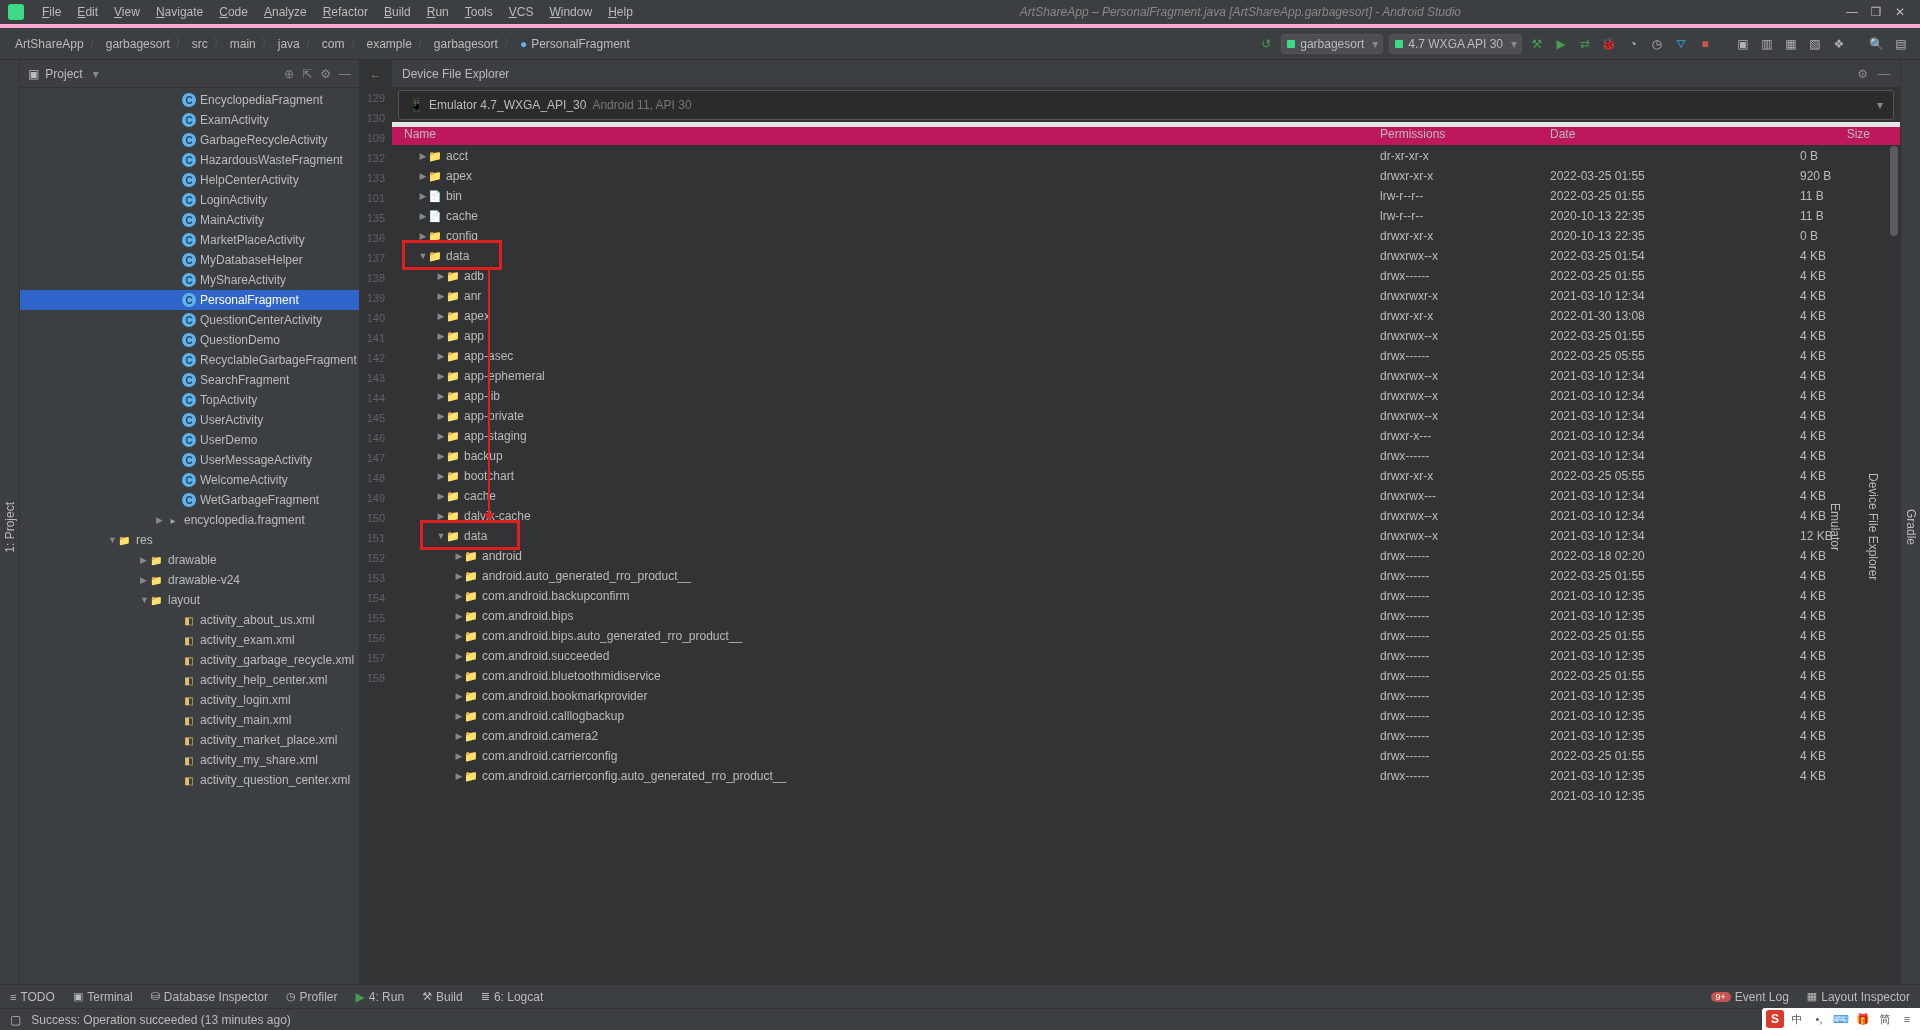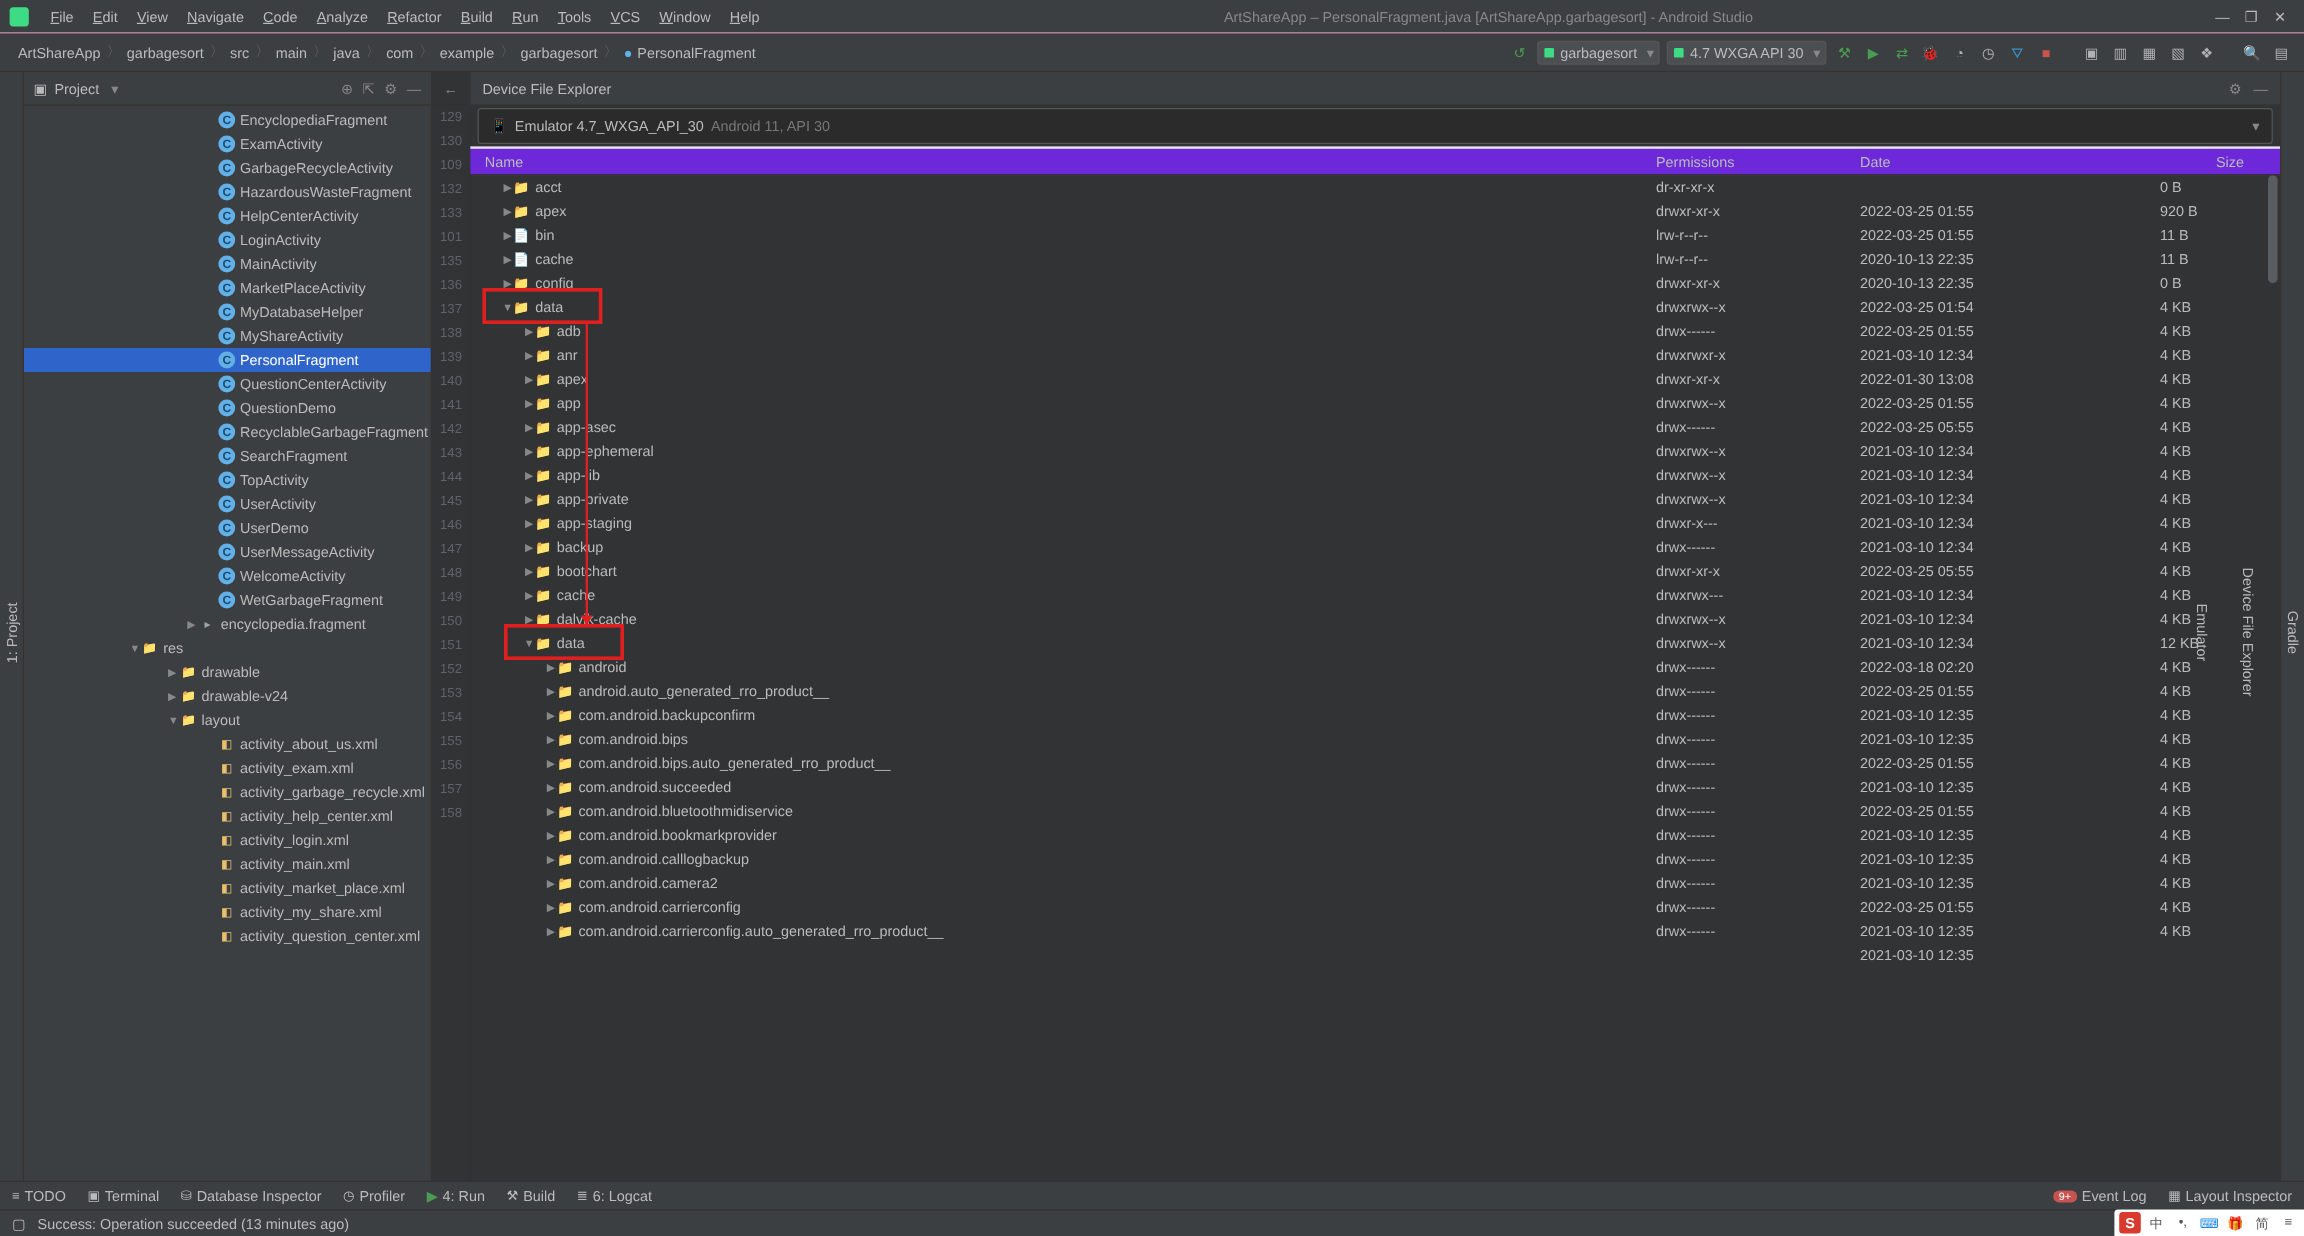--- a/index.html
+++ b/index.html
@@ -1,22 +1,22 @@
 <!DOCTYPE html>
 <html><head>
 <meta charset="utf-8">
 <style>
 * { margin: 0; padding: 0; box-sizing: border-box; font-family: -apple-system, BlinkMacSystemFont, "Segoe UI", sans-serif; font-size: 12px; }
 body { background: #2b2b2b; color: #bbbbbb; width: 1920px; height: 1030px; overflow: hidden; position: relative; }
 
-.menubar { height: 28px; background: #3c3f41; display: flex; align-items: center; padding: 0 8px; border-bottom: 1px solid #f9a8d4; }
+.menubar { height: 28px; background: #3c3f41; display: flex; align-items: center; padding: 0 8px; border-bottom: 4px solid #f9a8d4; }
 .menubar .app-icon { width: 16px; height: 16px; background: #3ddc84; border-radius: 3px; margin-right: 10px; }
 .menubar .menu { padding: 0 8px; color: #bbb; cursor: pointer; }
 .menubar .menu u { text-decoration: underline; }
-.menubar .title { flex: 1; text-align: center; color: #888; }
+.menubar .title { flex: 1; text-align: center; color: #888; font-style: italic; }
 .menubar .win-btn { width: 24px; text-align: center; color: #bbb; cursor: pointer; }
 
 .breadcrumb { height: 32px; background: #3c3f41; display: flex; align-items: center; padding: 0 10px; border-bottom: 1px solid #323232; }
 .crumb { color: #bbb; padding: 0 5px; }
 .crumb-sep { color: #666; }
 .crumb.last { color: #bbb; }
 .crumb-file::before { content: "●"; color: #62b0e8; margin-right: 4px; }
 .toolbar-right { margin-left: auto; display: flex; align-items: center; gap: 6px; }
 .config-select { background: #4b4f52; border: 1px solid #555; border-radius: 3px; padding: 2px 18px 2px 18px; color: #bbb; position: relative; }
 .config-select::before { content: ""; position: absolute; left: 5px; top: 50%; width: 8px; height: 8px; background: #3ddc84; transform: translateY(-50%); border-radius: 1px; }
@@ -57,21 +57,21 @@
 .dfe-panel { flex: 1; background: #313335; display: flex; flex-direction: column; }
 .dfe-header { height: 28px; background: #3c3f41; display: flex; align-items: center; padding: 0 10px; border-bottom: 1px solid #323232; }
 .dfe-header .title { color: #bbb; }
 .dfe-header .icons { margin-left: auto; display: flex; gap: 10px; color: #888; }
 .dfe-device { height: 30px; display: flex; align-items: center; padding: 0 10px; background: #2b2b2b; border: 1px solid #555; margin: 2px 6px; border-radius: 3px; }
 .dfe-device .d-icon { width: 14px; height: 14px; margin-right: 6px; }
 .dfe-device .d-name { color: #bbb; }
 .dfe-device .d-info { color: #777; margin-left: 6px; }
 .dfe-device::after { content: "▾"; margin-left: auto; color: #888; }
 
-.dfe-table-head { height: 24px; background: #6d28d9; display: flex; align-items: center; border-bottom: 1px solid #323232; border-top: 2px solid #e5e5e5; }
+.dfe-table-head { height: 24px; background: #be185d; display: flex; align-items: flex-start; border-bottom: 1px solid #323232; border-top: 5px solid #e5e5e5; }
 .col-name { flex: 1; padding-left: 12px; }
 .col-perm { width: 170px; }
 .col-date { width: 250px; }
 .col-size { width: 100px; text-align: right; padding-right: 30px; }
 .dfe-body { flex: 1; overflow: auto; position: relative; }
 .file-row { height: 20px; display: flex; align-items: center; color: #bbb; }
 .file-name { flex: 1; display: flex; align-items: center; }
 .file-arrow { width: 10px; color: #888; font-size: 9px; display: inline-block; text-align: center; }
 .file-icon { width: 14px; color: #9aa7b0; margin-right: 4px; font-size: 11px; text-align: center; }
 .file-perm { width: 170px; color: #bbb; }

